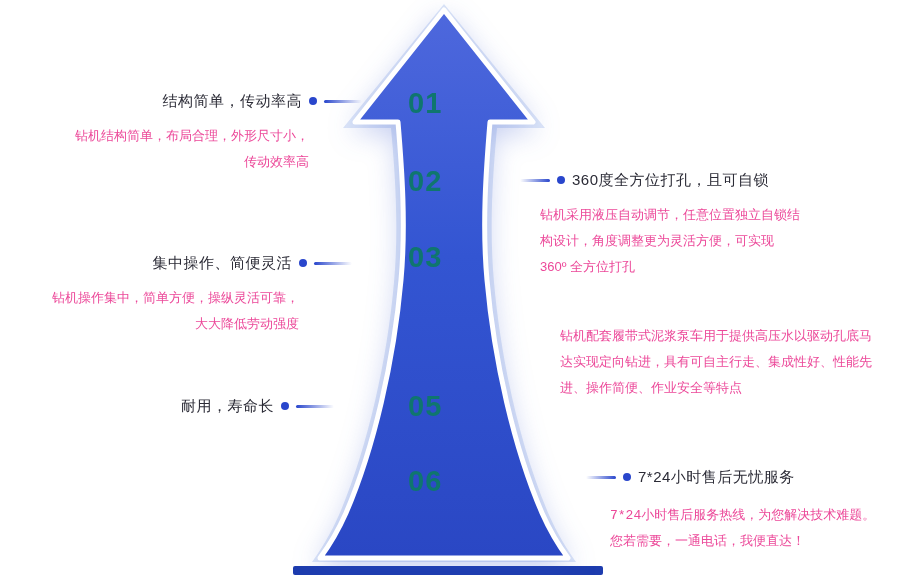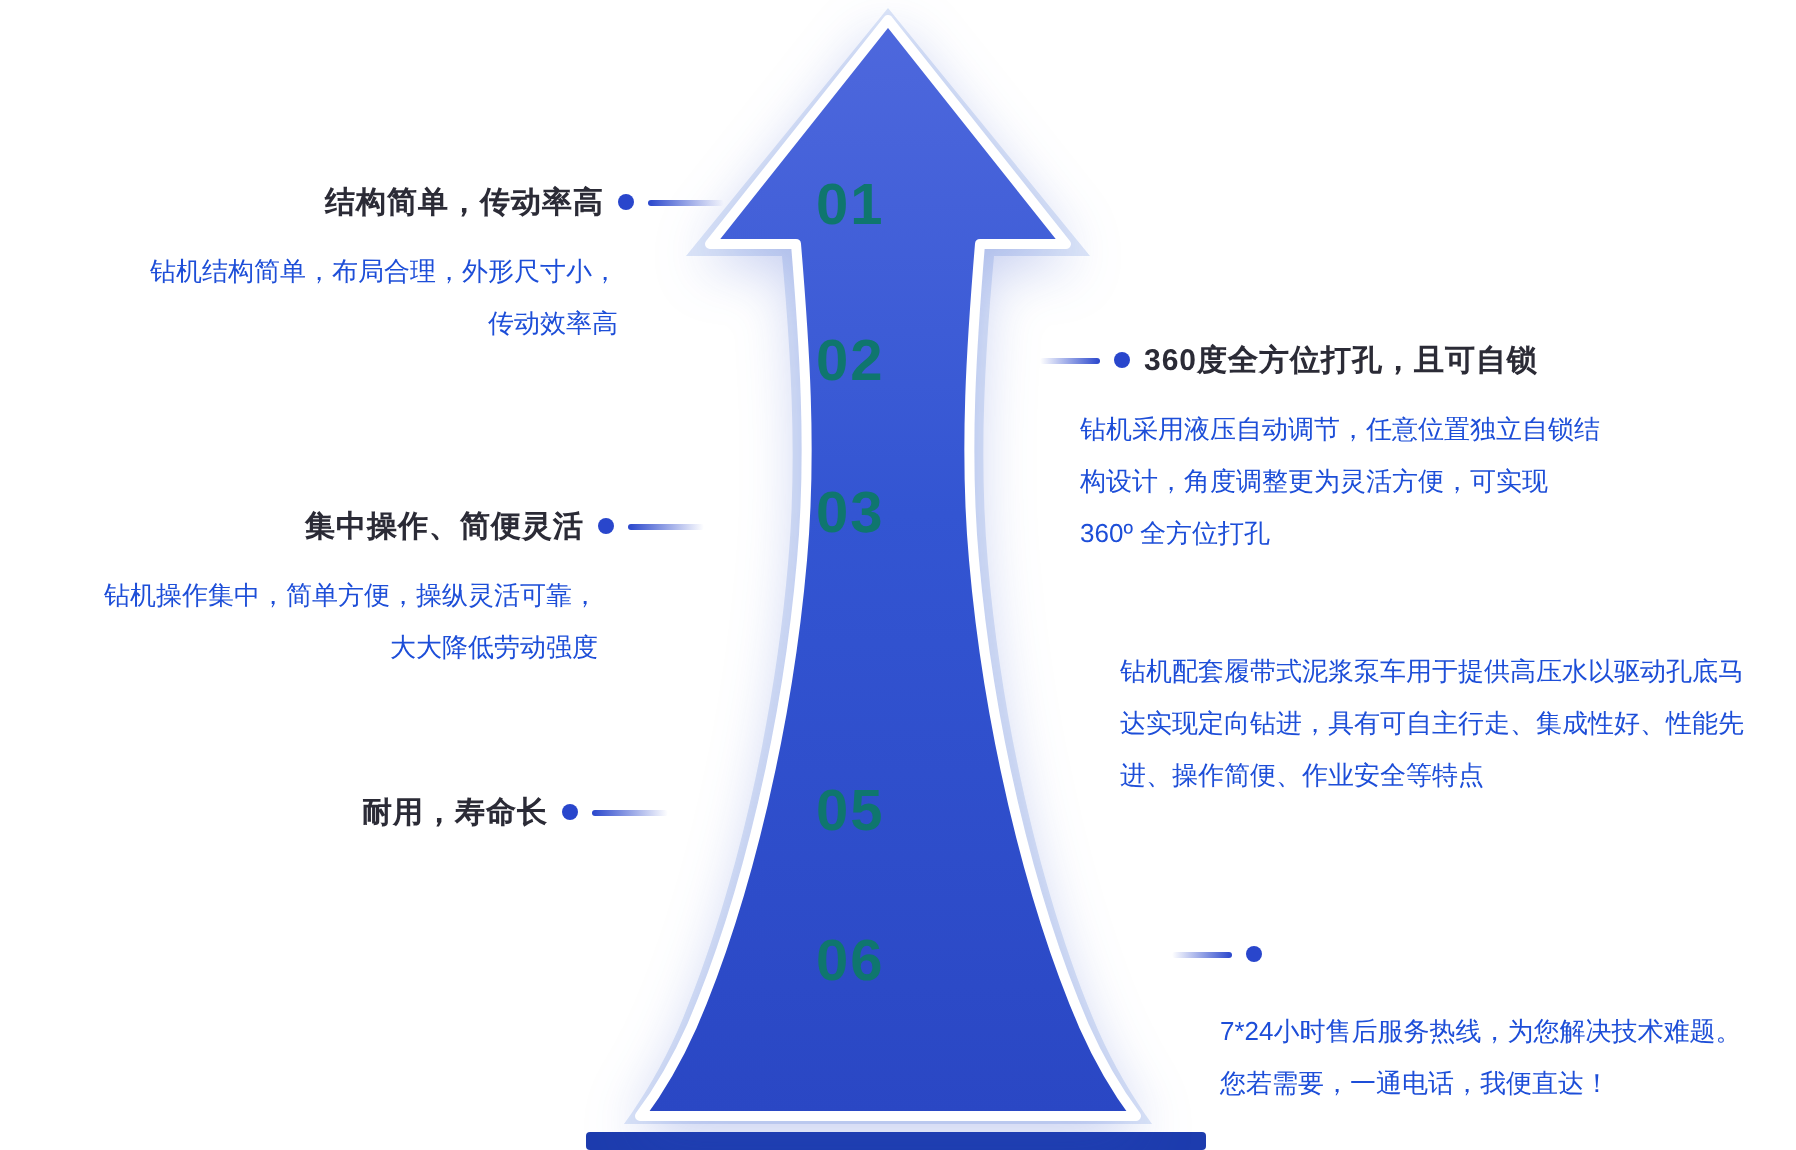--- a/index.html
+++ b/index.html
@@ -5,30 +5,30 @@
   html,body{margin:0;padding:0;background:#fff;}
   body{font-family:"Liberation Sans","DejaVu Sans",sans-serif;}
   .stage{position:relative;width:898px;height:575px;background:#fff;overflow:hidden;margin:0 auto;}
   .arrow-svg{position:absolute;left:0;top:0;}
   .arrow-main{filter:drop-shadow(0 8px 14px rgba(45,78,201,0.28));}
   .step-num{position:absolute;left:408px;width:88px;text-align:left;
     font-size:29px;font-weight:700;color:#0f766e;letter-spacing:1px;line-height:34px;}
   .feat{position:absolute;}
   .trow{display:flex;align-items:center;gap:7px;height:24px;}
   .feat.left .trow{justify-content:flex-end;}
-  .ftitle{font-size:15px;font-weight:700;color:#2b2b36;letter-spacing:.5px;white-space:nowrap;}
+  .ftitle{font-size:15px;font-weight:400;color:#2b2b36;letter-spacing:.5px;white-space:nowrap;}
   .dot{width:8px;height:8px;border-radius:50%;background:#2946cc;flex:none;}
   .conn{height:3px;flex:none;border-radius:2px;}
   .conn.cl{width:38px;background:linear-gradient(to right,#2946cc,rgba(41,70,204,0));}
   .conn.cr{width:30px;background:linear-gradient(to left,#2946cc,rgba(41,70,204,0));}
-  .fdesc{margin-top:10px;font-size:13px;color:#1d4ed8;line-height:26px;white-space:pre-line;}
+  .fdesc{margin-top:10px;font-size:13px;color:#ec4899;line-height:26px;white-space:pre-line;}
   .feat.left .fdesc{text-align:right;margin-right:53px;}
   .feat.r1 .fdesc{margin-left:20px;}
   .feat.r2 .fdesc{margin-left:30px;margin-top:14px;}
-  .feat.r3 .fdesc{margin-left:24px;margin-top:14px;}
+  .feat.r3 .fdesc{margin-left:24px;margin-top:14px;font-family:Liberation Mono, monospace;}
 </style>
 </head>
 <body>
 
 <div class="stage">
 
   <svg class="arrow-svg" width="898" height="575" viewBox="0 0 898 575">
     <defs>
       <linearGradient id="arrowGrad" x1="0" y1="0" x2="0" y2="1">
         <stop offset="0" stop-color="#4e68dd"></stop>
@@ -105,18 +105,19 @@
   <div class="feat r2" style="top:309px;left:530px">
     <div class="fdesc">钻机配套履带式泥浆泵车用于提供高压水以驱动孔底马
 达实现定向钻进，具有可自主行走、集成性好、性能先
 进、操作简便、作业安全等特点</div>
   </div>
 
   <div class="feat r3" style="top:465px;left:586px">
     <div class="trow">
       <span class="conn cr"></span>
       <span class="dot"></span>
+      <span class="ftitle">7*24小时售后无忧服务</span>
     </div>
     <div class="fdesc">7*24小时售后服务热线，为您解决技术难题。
 您若需要，一通电话，我便直达！</div>
   </div>
 
 </div>
 
 </body></html>

